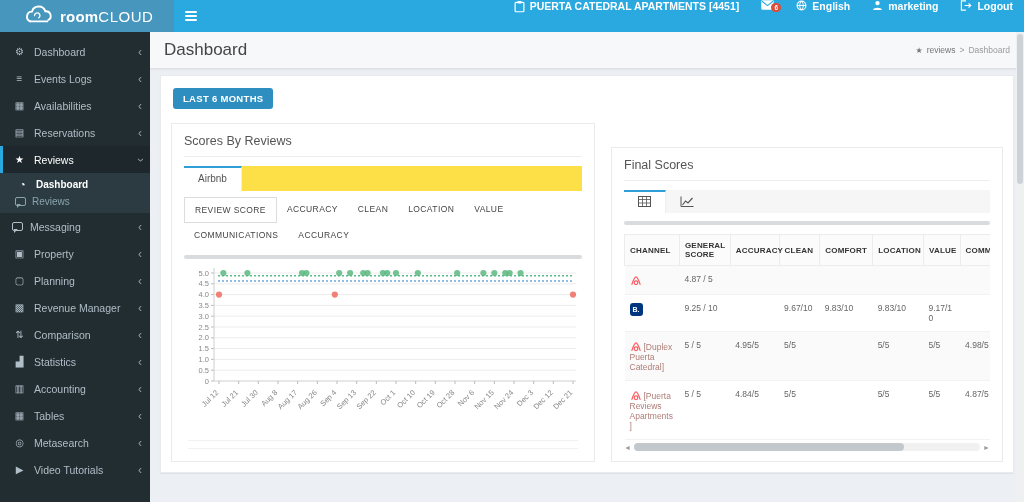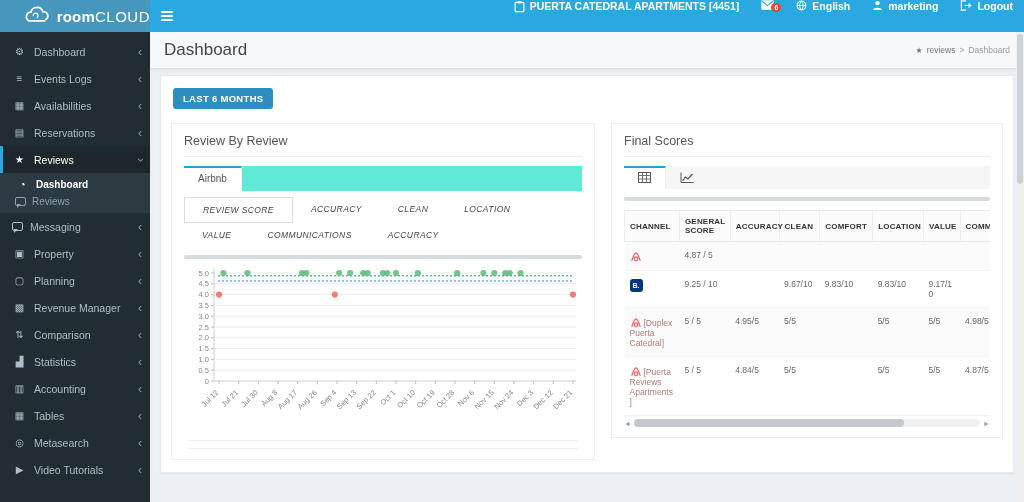--- a/index.html
+++ b/index.html
@@ -1,20 +1,20 @@
 <!DOCTYPE html>
 <html><head>
 <meta charset="utf-8">
 <style>
   html,body{margin:0;padding:0;background:#d8dbe0;font-family:"Liberation Sans",sans-serif;}
   .app{width:1024px;height:502px;position:relative;overflow:hidden;background:#ecf0f5;}
 
   
   .navbar{height:32px;background:#29a9e0;display:flex;align-items:stretch;color:#fff;}
-  .logo{width:150px;background:#4796be;display:flex;align-items:center;gap:5px;padding-left:21px;box-sizing:border-box;cursor:pointer;}
+  .logo{width:174px;background:#4796be;display:flex;align-items:center;gap:5px;padding-left:21px;box-sizing:border-box;cursor:pointer;}
   .brand{font-size:15px;letter-spacing:.2px;white-space:nowrap;}
   .brand b{font-weight:800;}
   .brand .thin{font-weight:300;letter-spacing:.5px;}
   .toggle{width:34px;display:flex;flex-direction:column;justify-content:center;align-items:center;gap:2px;cursor:pointer;}
   .toggle i{display:block;width:12px;height:2px;background:#fff;border-radius:1px;}
   .nav-right{margin-left:auto;display:flex;align-items:stretch;}
   .nav-item{display:flex;gap:5px;padding:0 11px;font-size:10.5px;font-weight:700;cursor:pointer;position:relative;white-space:nowrap;}
   .badge{position:absolute;top:3px;right:4px;background:#dd4b39;color:#fff;font-size:6.5px;font-weight:700;min-width:8px;height:9px;line-height:9px;border-radius:5px;text-align:center;padding:0 1px;}
 
   
@@ -37,30 +37,30 @@
   .content-header h1{margin:0;font-size:17px;font-weight:400;color:#454545;}
   .breadcrumb{margin-left:auto;display:flex;align-items:center;gap:4px;font-size:8.5px;color:#9a9a9a;}
   .breadcrumb .bc-star{font-size:8px;color:#777;}
   .breadcrumb a{color:#777;text-decoration:none;}
   .content-body{flex:1;padding:6px 10px 0;}
   .wrapper{background:#fff;border:1px solid #e8eaed;box-shadow:0 1px 1px rgba(0,0,0,.05);padding:12px 10px;height:398px;box-sizing:border-box;overflow:hidden;}
   .btn-period{background:#2d8ebf;color:#fff;border:none;border-radius:3px;font-family:inherit;font-size:9.5px;font-weight:700;letter-spacing:.3px;padding:5px 10px;margin-left:2px;cursor:pointer;}
   .panels{display:flex;gap:16px;margin-top:14px;}
   .panel{background:#fff;border:1px solid #ebebeb;padding:10px 12px;box-sizing:border-box;}
   .panel.left{width:424px;flex:none;}
-  .panel.right{flex:1;align-self:flex-start;min-width:0;}
+  .panel.right{flex:1;align-self:flex-start;min-width:0;margin-top:24px;}
   .panel h2{margin:0 0 8px;font-size:12.5px;font-weight:400;color:#555;}
   .title-rule{border:none;border-top:1px solid #eee;margin:0 0 9px;}
 
-  .chan-tabs{display:flex;background:#5eead4;text-align:right;}
+  .chan-tabs{display:flex;background:#fde047;text-align:right;}
   .chan-tab{padding:7px 14px;font-size:10px;color:#555;cursor:pointer;}
   .chan-tab.active{background:#fff;border-top:2px solid #2d9fd6;border-right:1px solid #eee;padding-top:5px;}
 
   .metric-tabs{display:flex;flex-wrap:wrap;margin-top:6px;}
-  .metric-tab{padding:7px 18px;font-size:8.5px;color:#444;letter-spacing:.4px;cursor:pointer;white-space:nowrap;font-style:italic;}
+  .metric-tab{padding:7px 10px;font-size:8.5px;color:#444;letter-spacing:.4px;cursor:pointer;white-space:nowrap;}
   .metric-tab.active{border:1px solid #ddd;background:#fff;}
 
   .divider-bar{height:4px;background:#d9dcdf;border-radius:2px;margin:8px 0 4px;}
   .faint{border:none;border-top:1px solid #f1f1f1;margin:7px 4px 0;}
 
   
   .icon-tabs{display:flex;background:#f6f6f6;}
   .icon-tab{padding:6px 14px;display:flex;align-items:center;cursor:pointer;}
   .icon-tab.active{background:#fff;border-top:2px solid #2d9fd6;padding-top:4px;border-right:1px solid #eee;}
   .table-wrap{overflow:hidden;margin-top:9px;}
@@ -238,21 +238,21 @@
         </div>
       </div>
 
       <div class="content-body">
         <div class="wrapper">
           <button class="btn-period">LAST 6 MONTHS</button>
 
           <div class="panels">
 
             <section class="panel left">
-              <h2>Review By Review</h2>
+              <h2>Scores By Reviews</h2>
               <hr class="title-rule">
               <div class="chan-tabs" id="chanTabs">
                   <div class="chan-tab active">Airbnb</div>
                 </div>
               <div class="metric-tabs" id="metricTabs">
                   <div class="metric-tab active">REVIEW SCORE</div>
                   <div class="metric-tab">ACCURACY</div>
                   <div class="metric-tab">CLEAN</div>
                   <div class="metric-tab">LOCATION</div>
                   <div class="metric-tab">VALUE</div>

